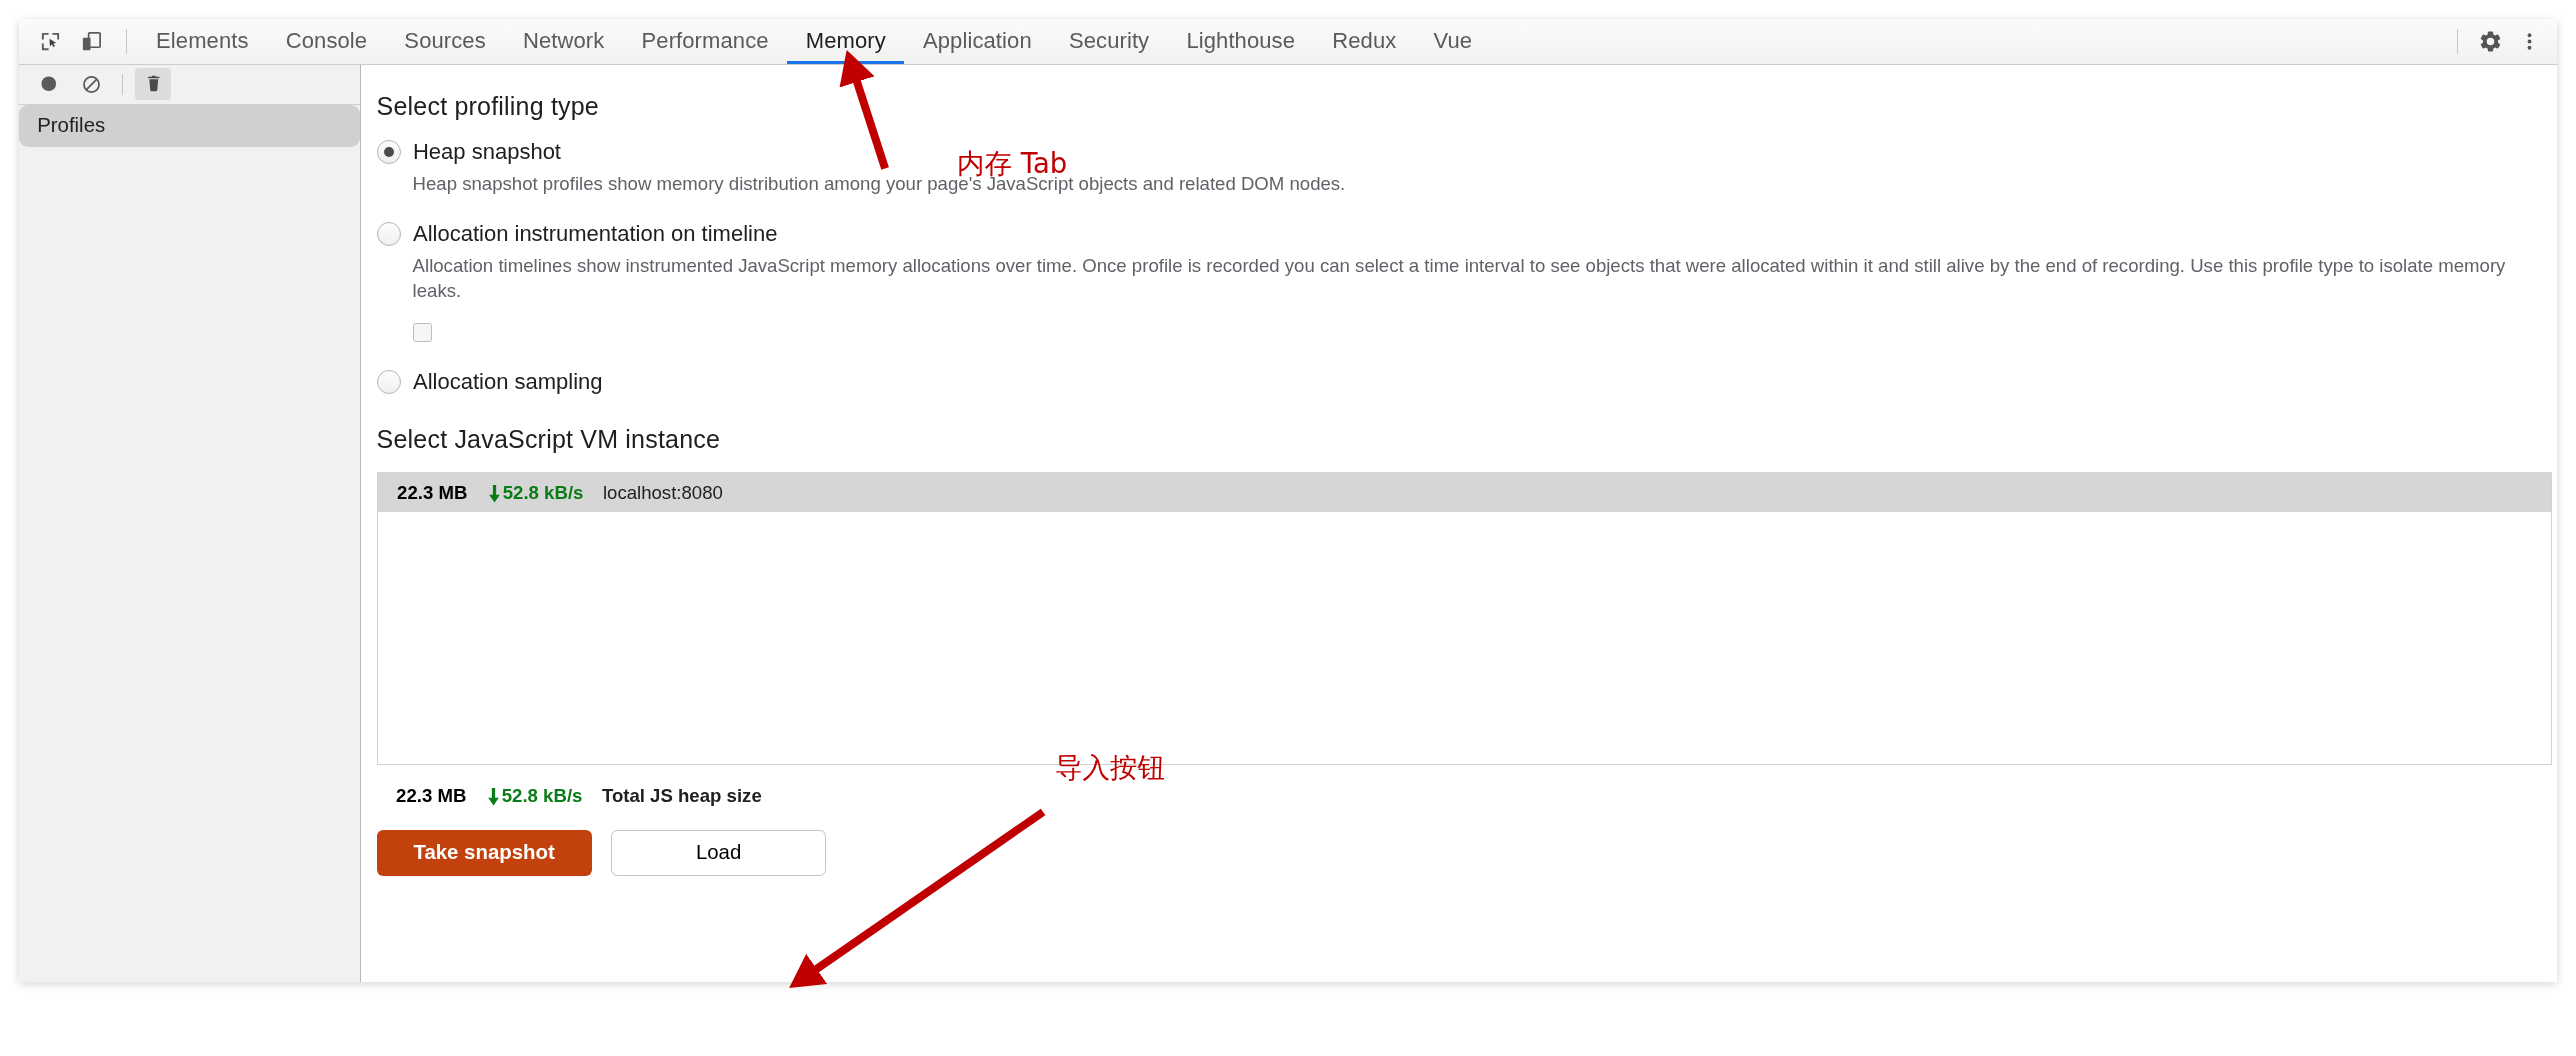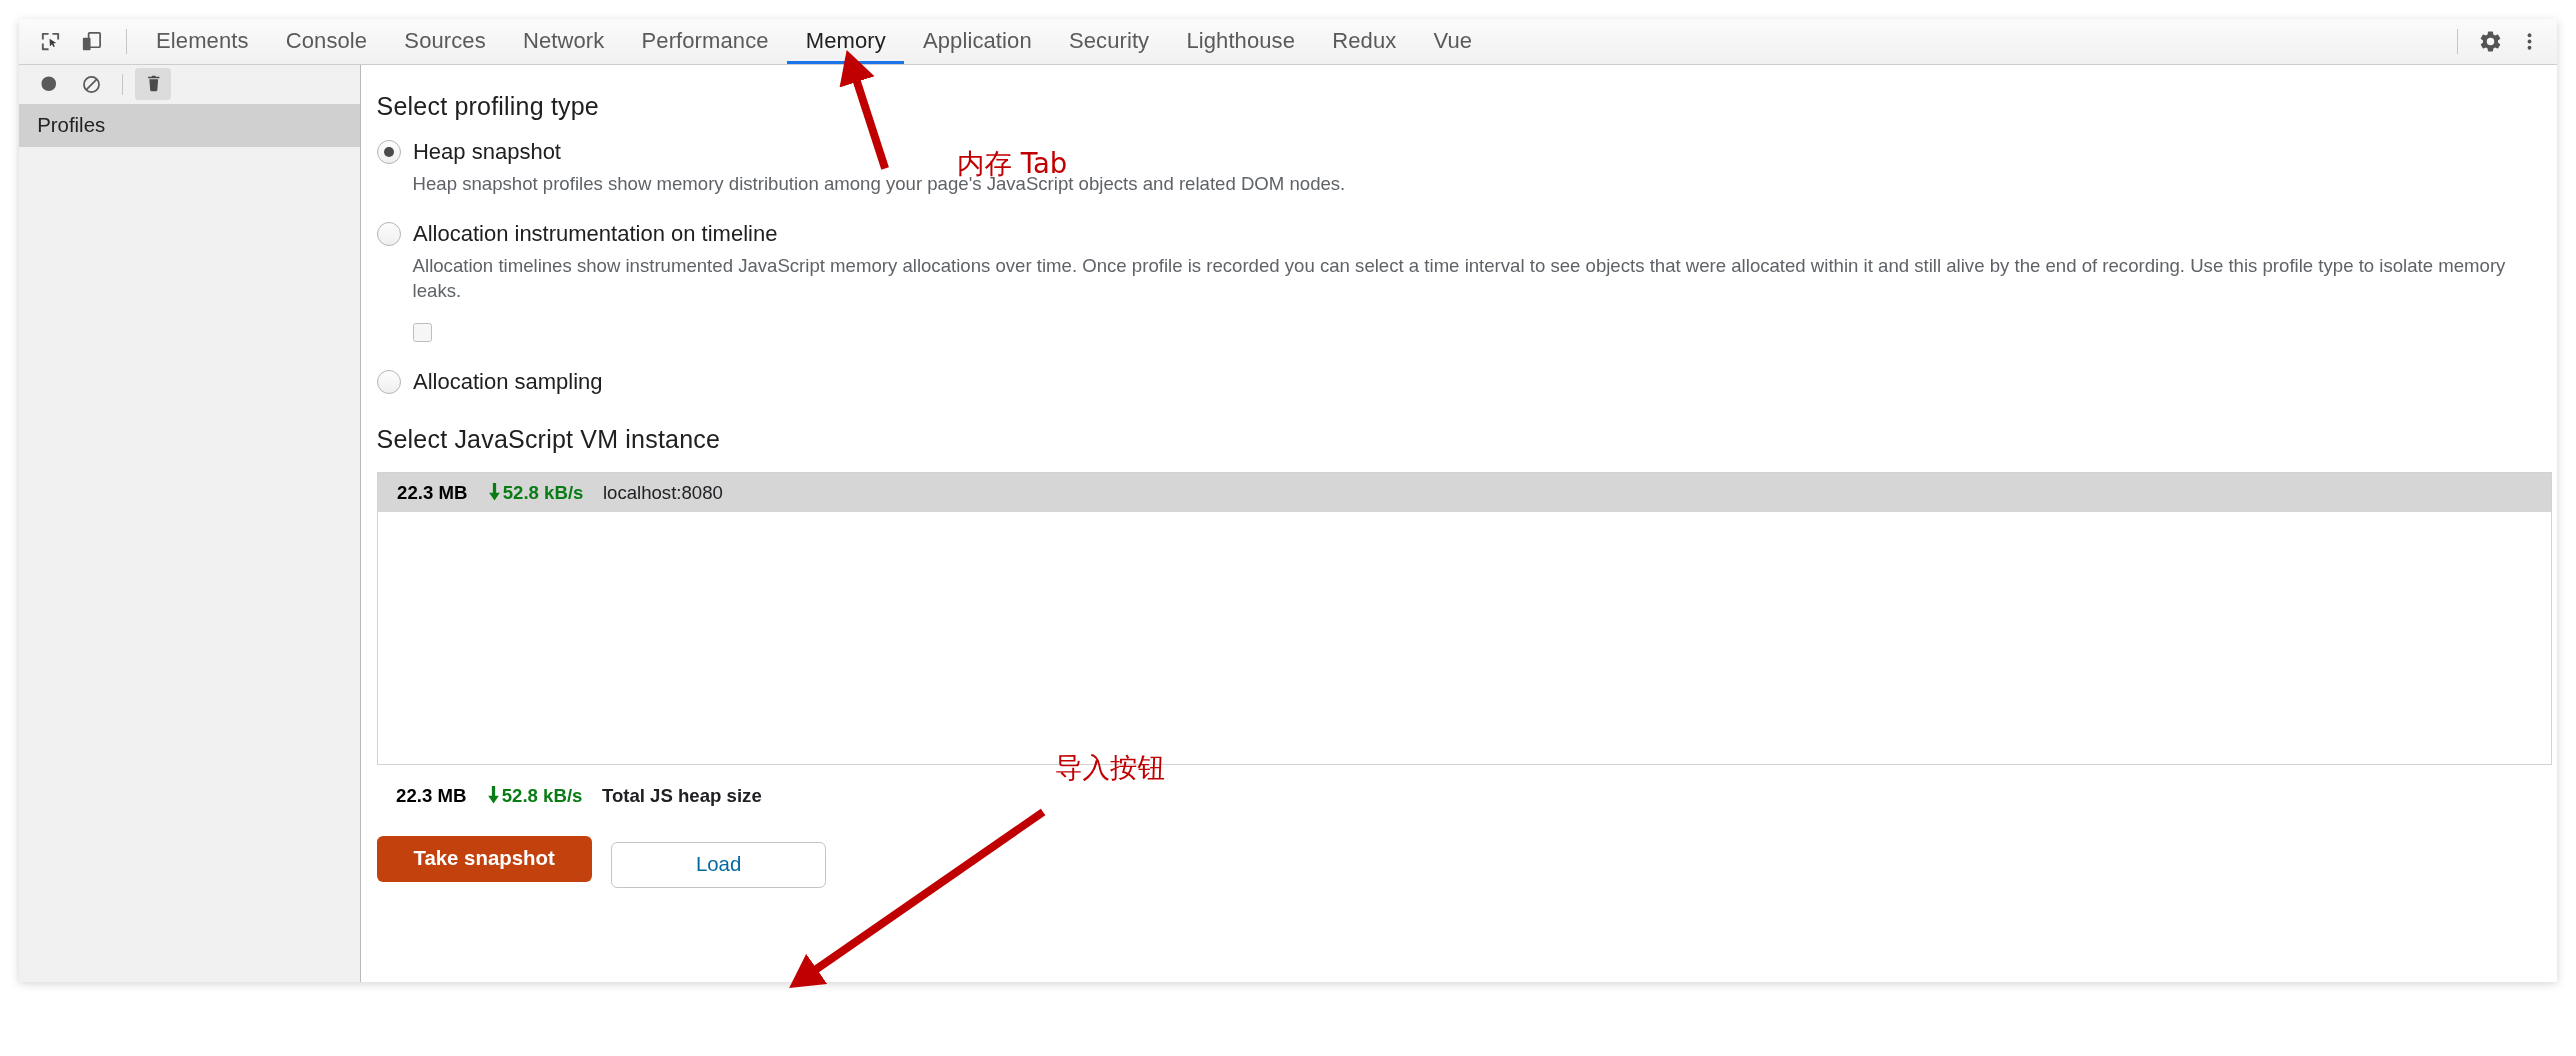--- a/index.html
+++ b/index.html
@@ -134,21 +134,21 @@
   .sb-list { padding-top: 0; }
   .sb-item {
     height: 42px;
     display: flex;
     align-items: center;
     padding-left: 18.6px;
     font-size: 20.4px;
     color: #222;
     box-sizing: border-box;
   }
-  .sb-item.selected { background: #d0d0d0; }
+  .sb-item.selected { background: #d0d0d0; border-radius: 9px; }
 
   
   .main {
     flex: 1;
     background: #ffffff;
     position: relative;
     overflow: hidden;
   }
   .pad { padding: 27px 0 0 16px; }
 
@@ -232,21 +232,21 @@
     padding-left: 19.5px;
     gap: 19.5px;
     box-sizing: border-box;
   }
   .vm-size { font-size: 18.6px; color: #000000; font-weight: bold; text-align: center; }
   .vm-rate {
     font-size: 18.6px;
     color: #0a7c16;
     font-weight: bold;
     display: flex;
-    align-items: center;
+    align-items: flex-end;
     gap: 0.9px;
   }
   .vm-host { font-size: 18.6px; color: #202124; }
 
   .totals {
     display: flex;
     align-items: center;
     gap: 19.5px;
     margin-top: 19.5px;
     margin-left: 19.5px;
@@ -266,28 +266,27 @@
     font-weight: bold;
     border: none;
     border-radius: 6.2px;
     padding: 0 23px;
     height: 46px;
     min-width: 215px;
     font-family: "Liberation Sans", sans-serif;
   }
   .btn-secondary {
     background: #ffffff;
-    color: #0369a1;
+    color: #000000;
     font-size: 20.4px;
     border: 0.9px solid #c4c4c4;
     border-radius: 6.2px;
     height: 46px;
     min-width: 215px;
     font-family: "Liberation Sans", sans-serif;
-    margin-top: 12px;
   }
 
   
   .anno {
     position: absolute;
     color: #c00000;
     font-size: 27.5px;
     white-space: nowrap;
     font-family: "DejaVu Sans", sans-serif;
   }

